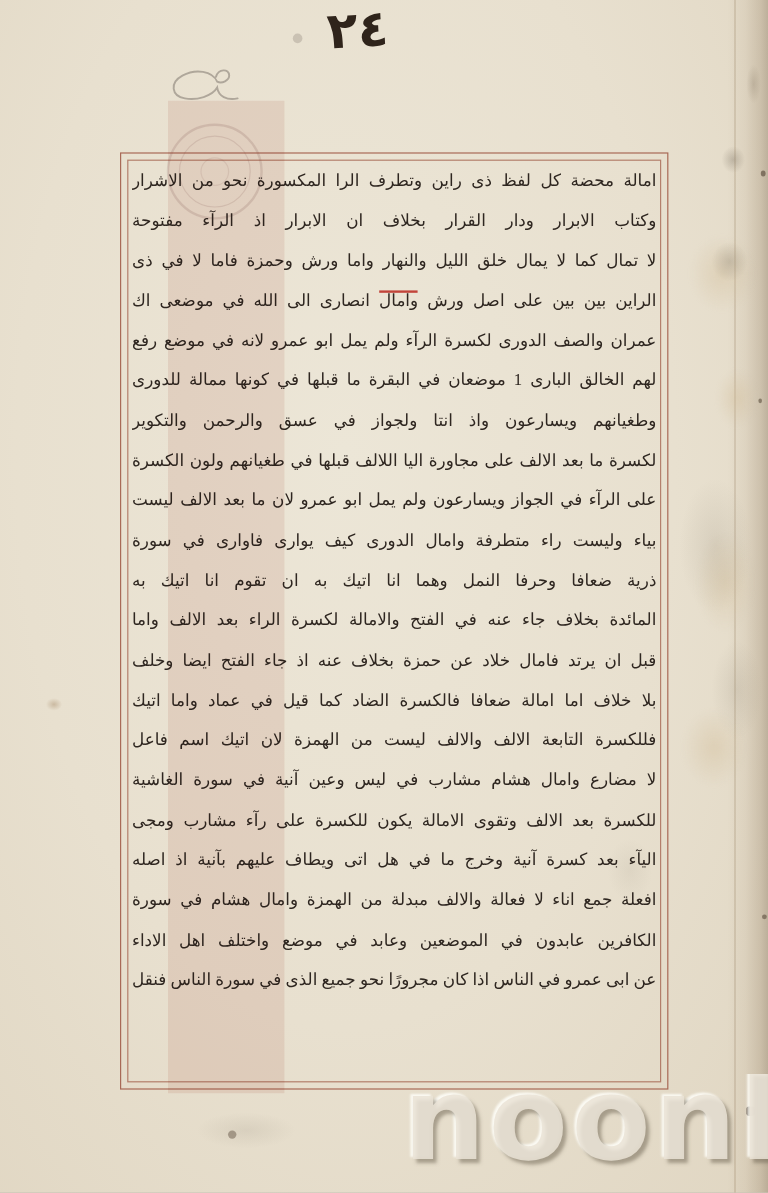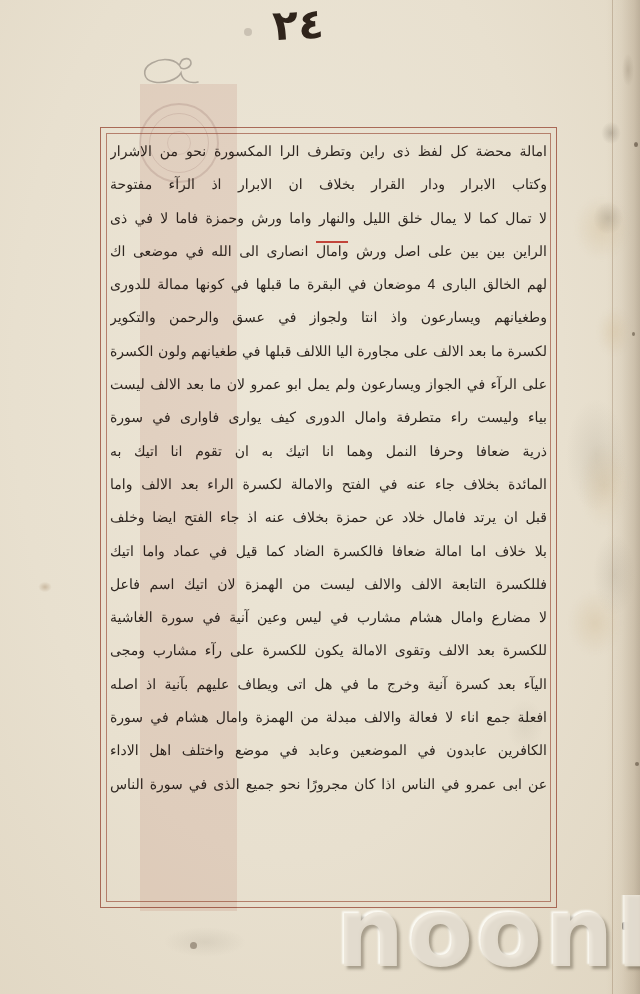--- a/index.html
+++ b/index.html
@@ -51,21 +51,21 @@
     border:1.5px solid rgba(190,170,160,.30);}
   
   .frame-outer{position:absolute; left:100px; top:127px; width:457px; height:781px;
     border:1px solid rgba(158,85,66,.85); z-index:2; box-sizing:border-box;}
   .frame-inner{position:absolute; inset:5px; border:1px solid rgba(158,85,66,.70);}
   
   .text-block{position:absolute; left:100px; top:127px; width:457px; height:781px;
     box-sizing:border-box; padding:8px 10px 6px 10px; direction:rtl; z-index:3;}
   .ms-line{height:33.3px; line-height:33.3px; font-size:14px; color:#2e2620;
     text-align:justify; text-align-last:justify; overflow:hidden;
-    font-family:Liberation Sans, sans-serif; letter-spacing:0.2px;}
+    font-family:Liberation Serif, serif; letter-spacing:0.2px;}
   .red-overline{border-top:2px solid #c2443a;}
   
   .pink-band{position:absolute; left:140px; top:84px; width:97px; height:827px;
     background:#d9a49c; opacity:.24; mix-blend-mode:multiply; z-index:6; pointer-events:none;}
   
   .watermark{position:absolute; left:336px; top:895px; width:304px; height:99px;
     overflow:hidden; z-index:10; pointer-events:none;}
   .watermark span{position:absolute; left:0; top:-10px; font-size:96px; line-height:96px;
     font-weight:bold; letter-spacing:3px; font-family:"DejaVu Sans", sans-serif;
     color:rgba(234,227,214,.85);
@@ -109,21 +109,22 @@
 
   <div class="frame-outer">
     <div class="frame-inner"></div>
   </div>
 
   <div class="text-block">
       <div class="ms-line"><span>امالة محضة كل لفظ ذى راين وتطرف الرا المكسورة نحو من الاشرار</span></div>
       <div class="ms-line"><span>وكتاب الابرار ودار القرار بخلاف ان الابرار اذ الرآء مفتوحة</span></div>
       <div class="ms-line"><span>لا تمال كما لا يمال خلق الليل والنهار واما ورش وحمزة فاما لا في ذى</span></div>
       <div class="ms-line"><span>الراين بين بين على اصل ورش </span><span class="red-overline">وامال</span><span> انصارى الى الله في موضعى اك</span></div>
-      <div class="ms-line"><span>لهم الخالق البارى 4 موضعان في البقرة ما قبلها في كونها ممالة للدورى</span></div>
+      <div class="ms-line"><span>عمران والصف الدورى لكسرة الرآء ولم يمل ابو عمرو لانه في موضع رفع</span></div>
+      <div class="ms-line"><span>لهم الخالق البارى 1 موضعان في البقرة ما قبلها في كونها ممالة للدورى</span></div>
       <div class="ms-line"><span>وطغيانهم ويسارعون واذ انتا ولجواز في عسق والرحمن والتكوير</span></div>
       <div class="ms-line"><span>لكسرة ما بعد الالف على مجاورة اليا اللالف قبلها في طغيانهم ولون الكسرة</span></div>
       <div class="ms-line"><span>على الرآء في الجواز ويسارعون ولم يمل ابو عمرو لان ما بعد الالف ليست</span></div>
       <div class="ms-line"><span>بياء وليست راء متطرفة وامال الدورى كيف يوارى فاوارى في سورة</span></div>
       <div class="ms-line"><span>ذرية ضعافا وحرفا النمل وهما انا اتيك به ان تقوم انا اتيك به</span></div>
       <div class="ms-line"><span>المائدة بخلاف جاء عنه في الفتح والامالة لكسرة الراء بعد الالف واما</span></div>
       <div class="ms-line"><span>قبل ان يرتد فامال خلاد عن حمزة بخلاف عنه اذ جاء الفتح ايضا وخلف</span></div>
       <div class="ms-line"><span>بلا خلاف اما امالة ضعافا فالكسرة الضاد كما قيل في عماد واما اتيك</span></div>
       <div class="ms-line"><span>فللكسرة التابعة الالف والالف ليست من الهمزة لان اتيك اسم فاعل</span></div>
       <div class="ms-line"><span>لا مضارع وامال هشام مشارب في ليس وعين آنية في سورة الغاشية</span></div>

